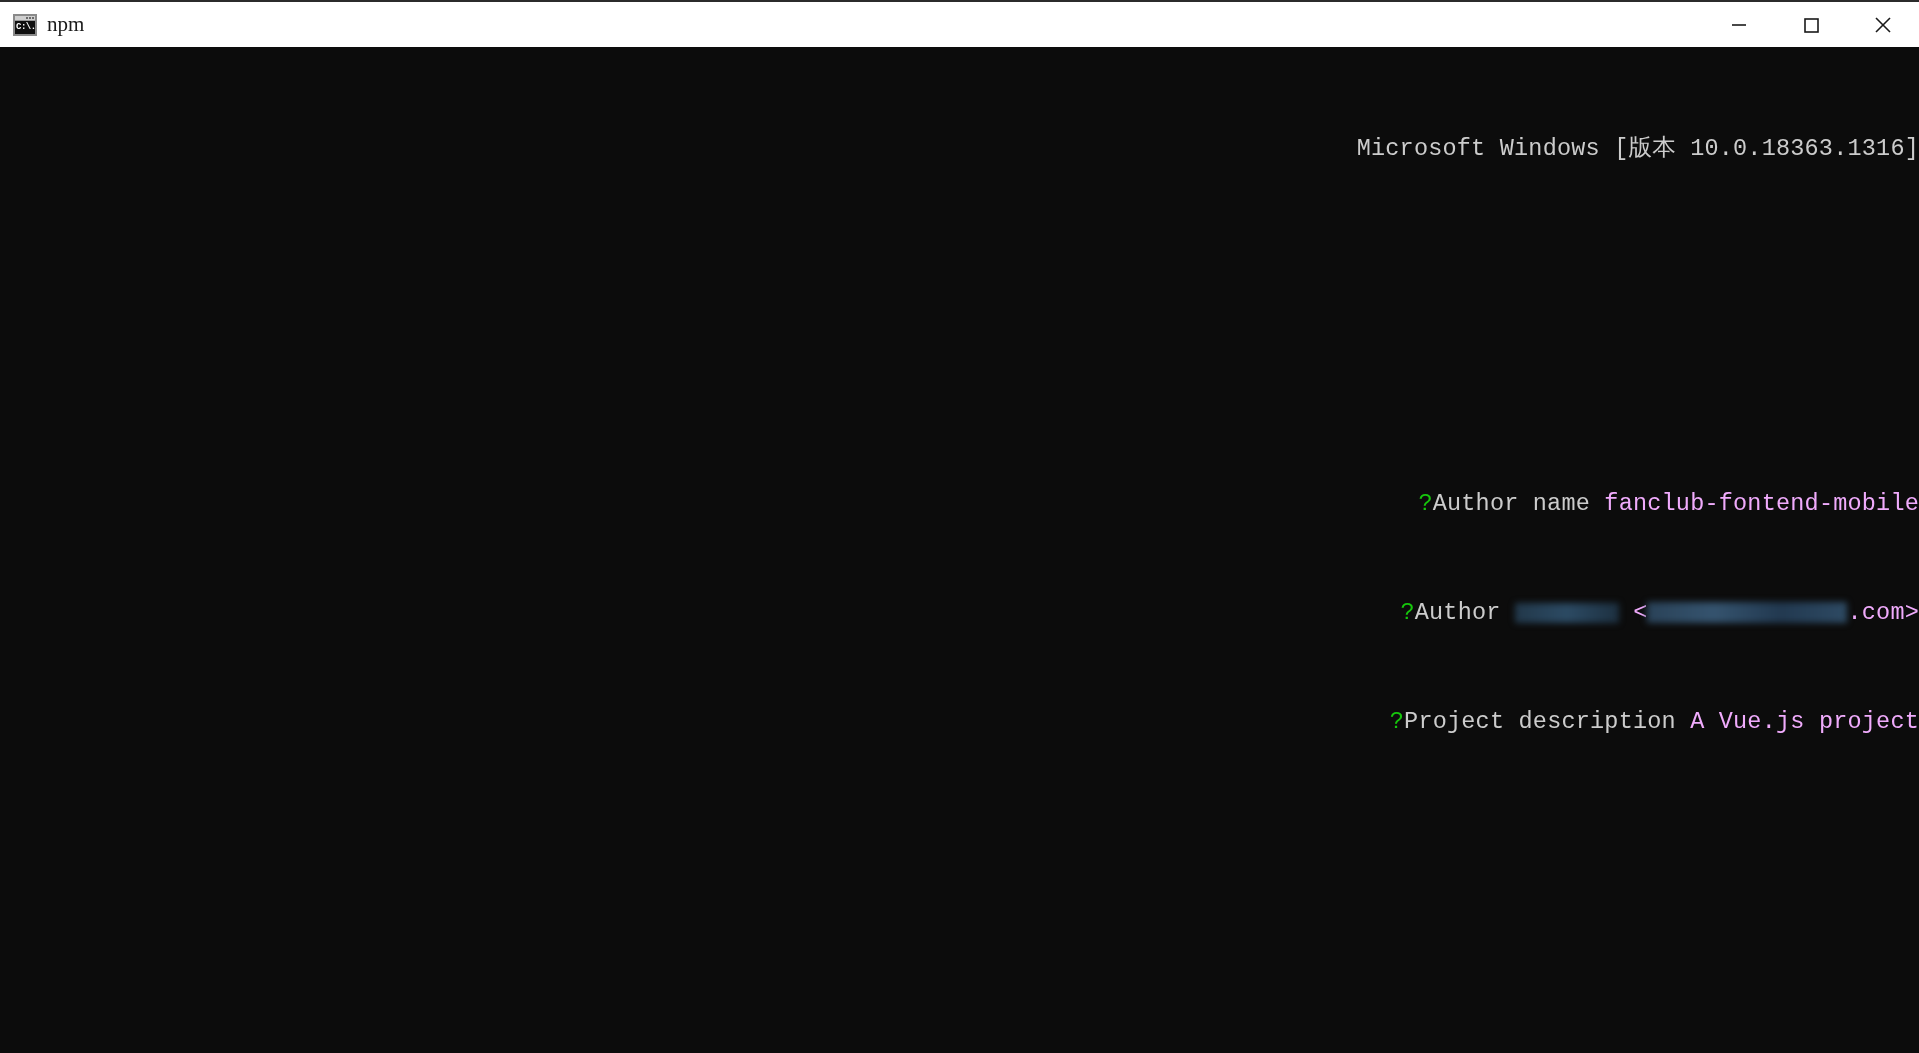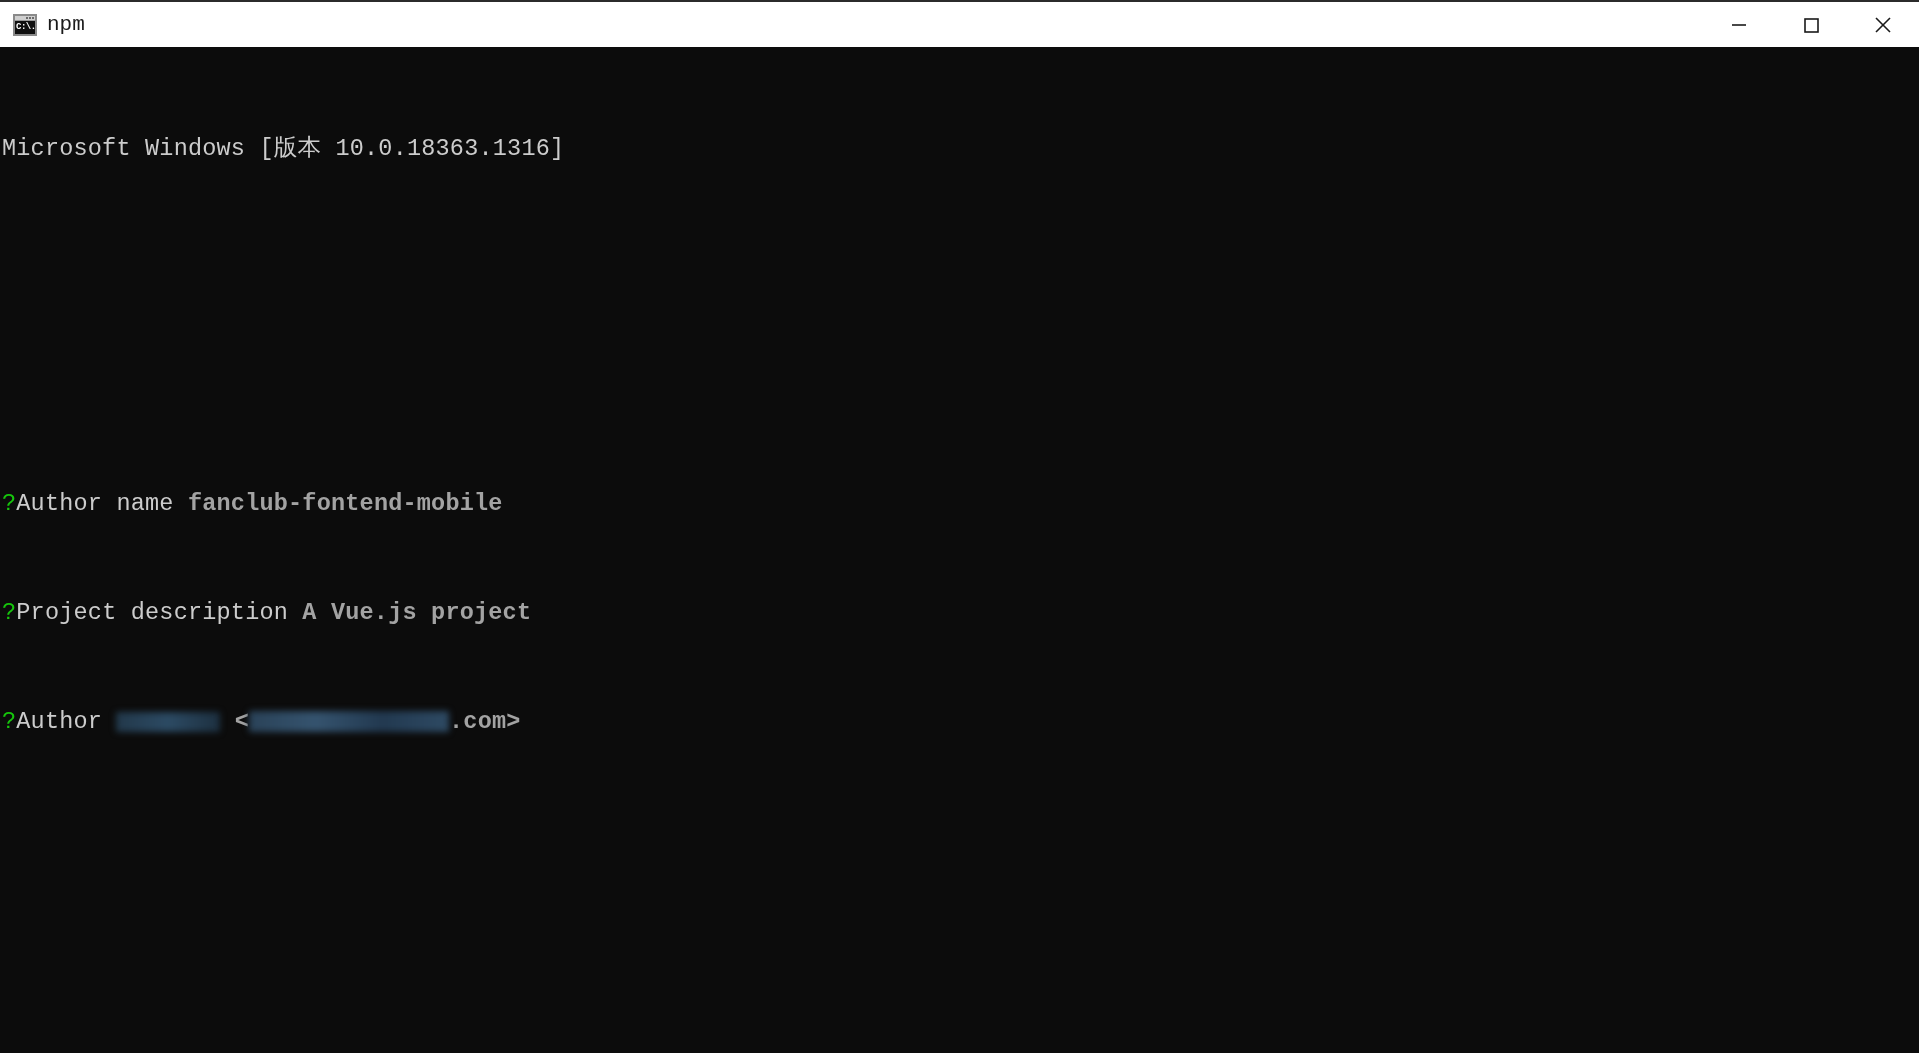--- a/index.html
+++ b/index.html
@@ -78,21 +78,21 @@
     color: #ffffff;
     font-family: "Liberation Mono", monospace;
     font-size: 9px;
     line-height: 13px;
     font-weight: bold;
     padding-left: 1px;
     letter-spacing: -0.5px;
   }
 
   #window-title {
-    font-family: Liberation Mono, monospace;
+    font-family: Liberation Serif, serif;
     font-size: 21px;
     color: #1a1a1a;
     letter-spacing: 0px;
   }
 
   #titlebar-controls {
     display: flex;
     align-items: stretch;
     height: 45px;
   }
@@ -110,27 +110,28 @@
     background: #0c0c0c;
     color: #cccccc;
     font-family: "Liberation Mono", "DejaVu Sans Mono", monospace;
     font-size: 23.5px;
     line-height: 27.3px;
     letter-spacing: 0.2px;
     padding: 6px 0 0 2px;
     white-space: pre;
     overflow: hidden;
     position: relative;
+    text-align: right;
   }
   .line { white-space: pre; height: 27.3px; }
   .blank { height: 27.3px; }
 
   .c-white   { color: #cccccc; }
   .c-green   { color: #16c60c; }
-  .c-blue    { color: #a3a3a3; font-weight: bold; }
+  .c-blue    { color: #f0abfc; }
 
   
   .redact {
     display: inline-block;
     vertical-align: -4px;
     background: #1b2a38;
     filter: blur(3px);
     border-radius: 1px;
   }
   .redact.r1 { width: 104px; height: 20px; background: linear-gradient(90deg,#22384a,#2c4a63,#1d3040); }
@@ -178,23 +179,23 @@
 
     <div class="line"><span class="c-white">Microsoft Windows [版本 10.0.18363.1316]</span></div>
 
     <div class="blank"></div>
 
 
     <div class="blank"></div>
 
     <div class="line"><span class="c-green">?</span><span class="c-white">Author name </span><span class="c-blue">fanclub-fontend-mobile</span></div>
 
+    <div class="line"><span class="c-green">?</span><span class="c-white">Author </span><span class="redact r1"></span><span class="c-blue"> &lt;</span><span class="redact r2"></span><span class="c-blue">.com&gt;</span></div>
+
     <div class="line"><span class="c-green">?</span><span class="c-white">Project description </span><span class="c-blue">A Vue.js project</span></div>
-
-    <div class="line"><span class="c-green">?</span><span class="c-white">Author </span><span class="redact r1"></span><span class="c-blue"> &lt;</span><span class="redact r2"></span><span class="c-blue">.com&gt;</span></div>
 
 
     
 
     
 
     
 
     
 

